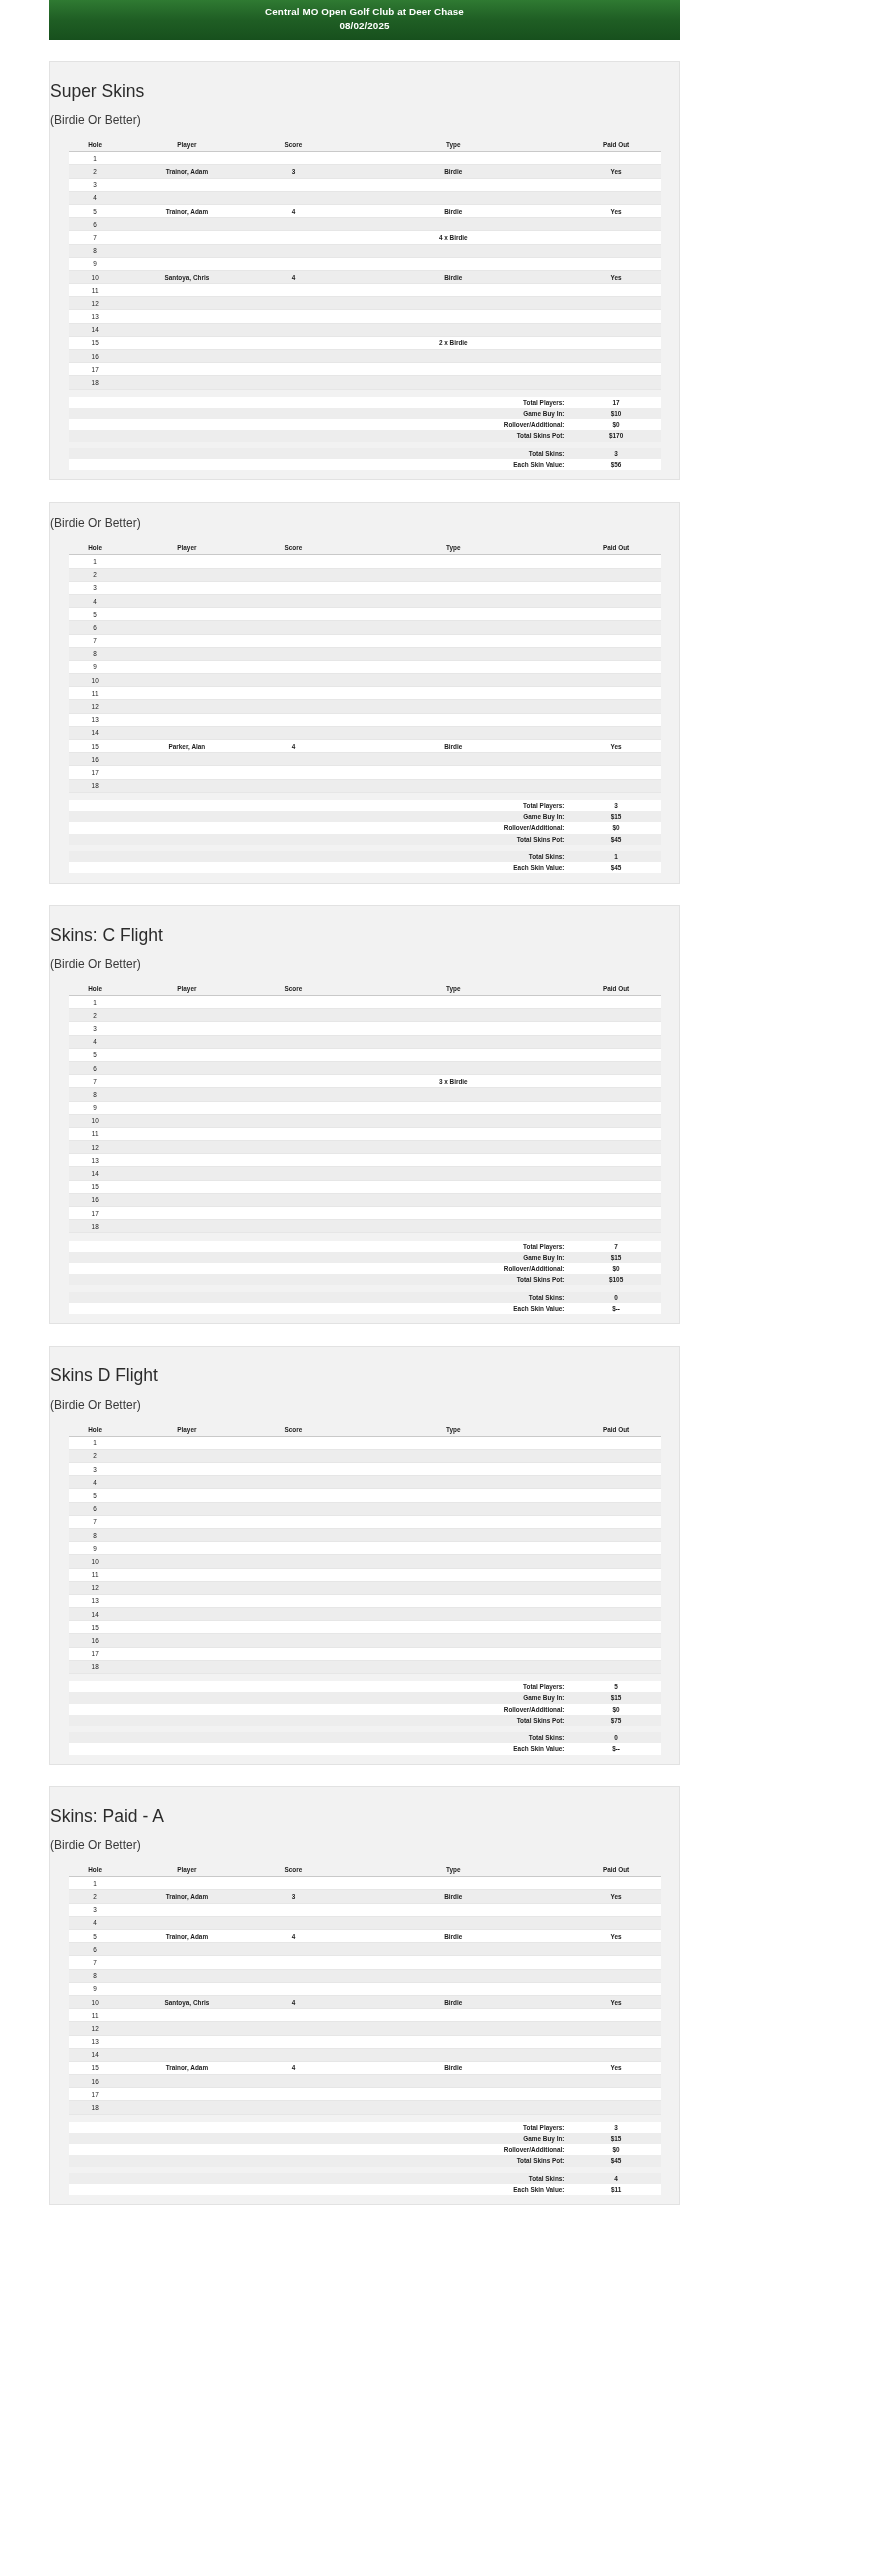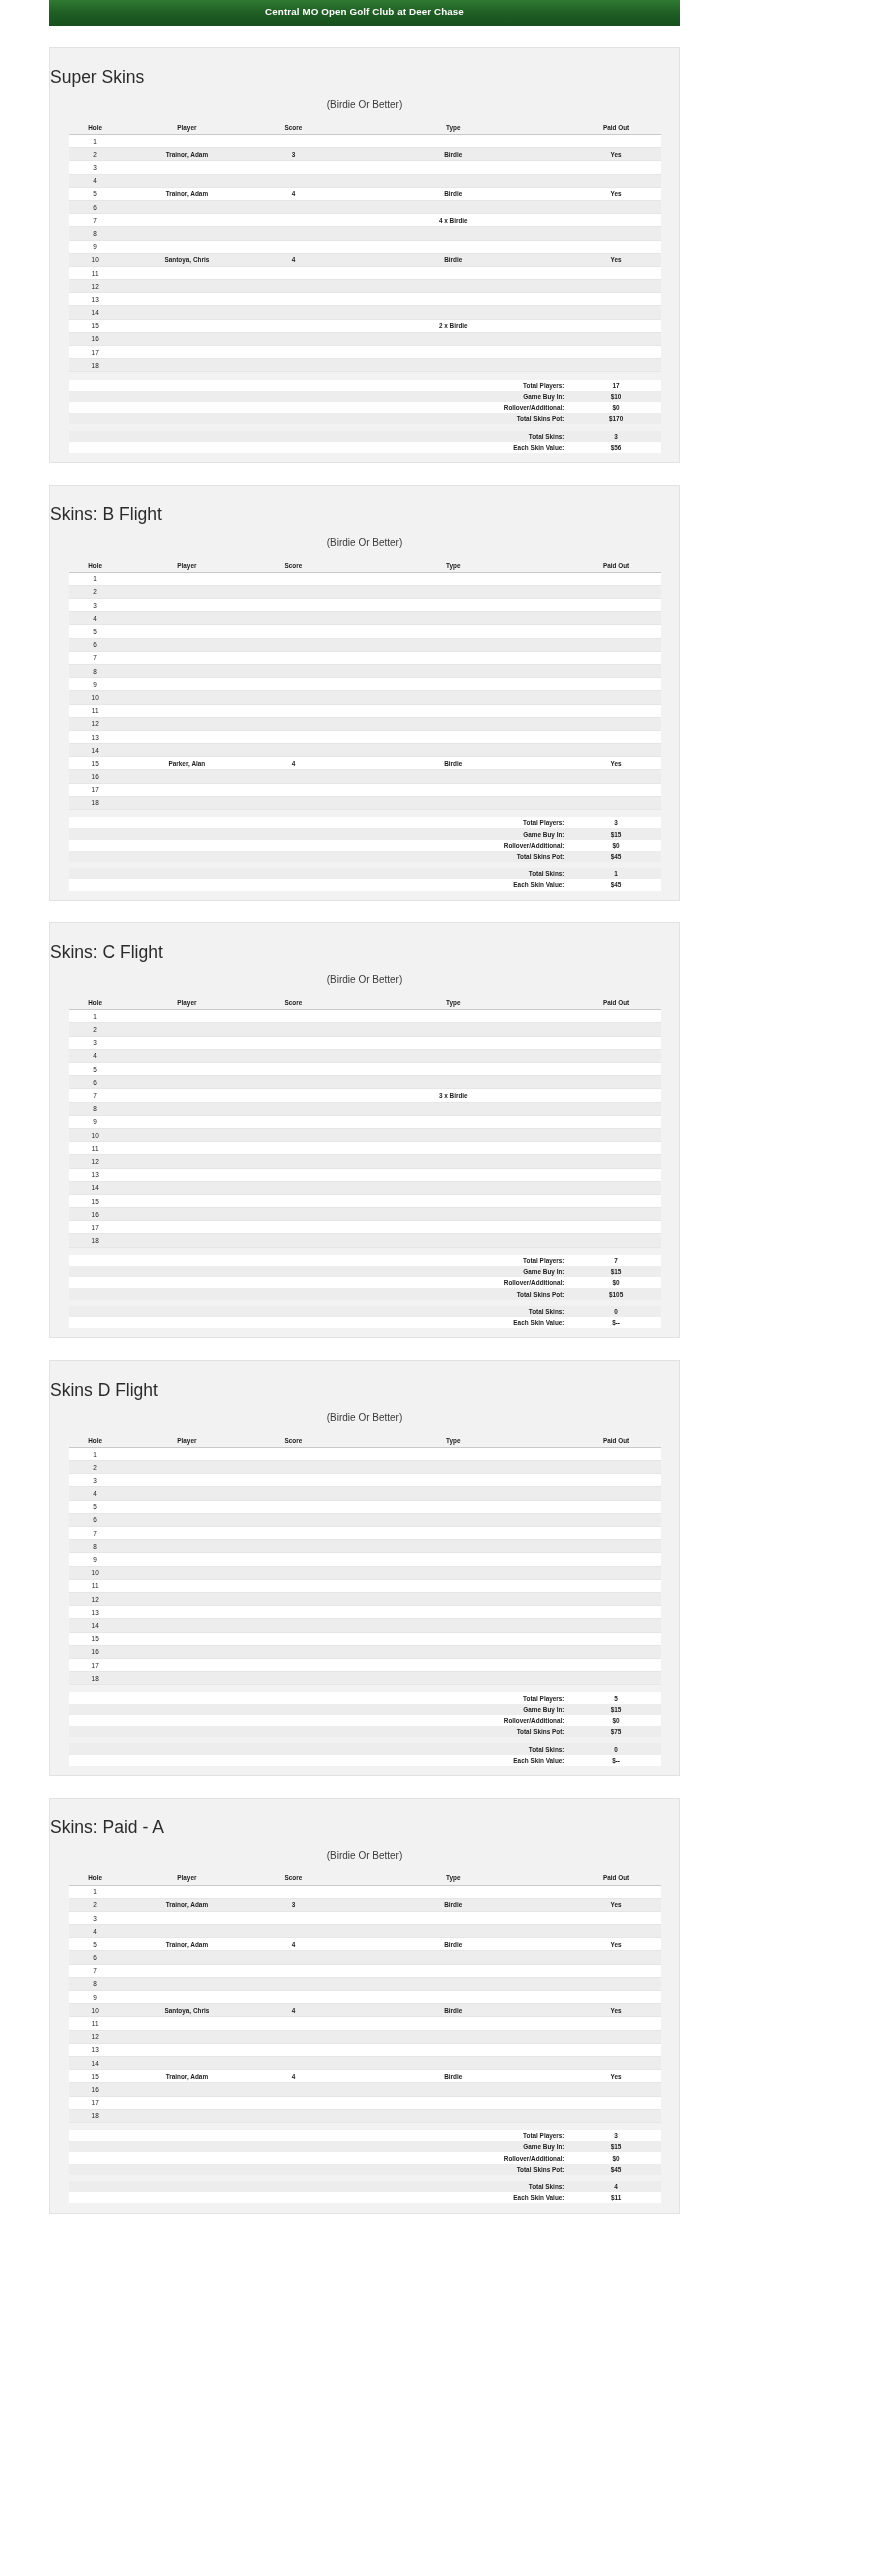--- a/index.html
+++ b/index.html
@@ -36,22 +36,21 @@
     padding: 13.4px 0 9.3px 0;
   }
   .card-title {
     text-align: left;
     font-size: 17.5px;
     font-weight: normal;
     color: #2b2b2b;
     margin: 5.2px 0 11.3px 0;
   }
   .card-sub {
-    text-align: center;
-    font-size: 10px;
+    font-size: 12px;
     color: #3a3a3a;
     margin: 0 0 11.3px 0;
   }
 
   table.skins {
     width: calc(100% - 37px);
     margin: 0 18.5px;
     border-collapse: collapse;
     font-size: 6.4px;
     color: #1c1c1c;
@@ -113,20 +112,21 @@
   .summary td.pad3 { width: 14%; }
   .summary-gap td { background: transparent !important; height: 6.2px; padding: 0; }
 </style>
 </head>
 <body>
 
 <div class="page">
 
   <div class="header-bar">
     <span class="line">Central MO Open Golf Club at Deer Chase</span>
+    <span class="line">08/02/2025</span>
   </div>
 
   <div id="sections-container">
       <div class="card">
         <h1 class="card-title">Super Skins</h1>
         <div class="card-sub">(Birdie Or Better)</div>
         <table class="skins">
           <colgroup>
             <col class="c-hole">
             <col class="c-player">
@@ -327,21 +327,20 @@
               <td class="pad"></td>
               <td class="pad2"></td>
               <td class="pad3"></td>
               <td class="lbl">Each Skin Value:</td>
               <td class="val">$56</td>
             </tr>
           </tbody>
         </table>
       </div>
       <div class="card">
-        <h1 class="card-title">Skins: B Flight</h1>
         <div class="card-sub">(Birdie Or Better)</div>
         <table class="skins">
           <colgroup>
             <col class="c-hole">
             <col class="c-player">
             <col class="c-score">
             <col class="c-type">
             <col class="c-paid">
           </colgroup>
           <thead>

